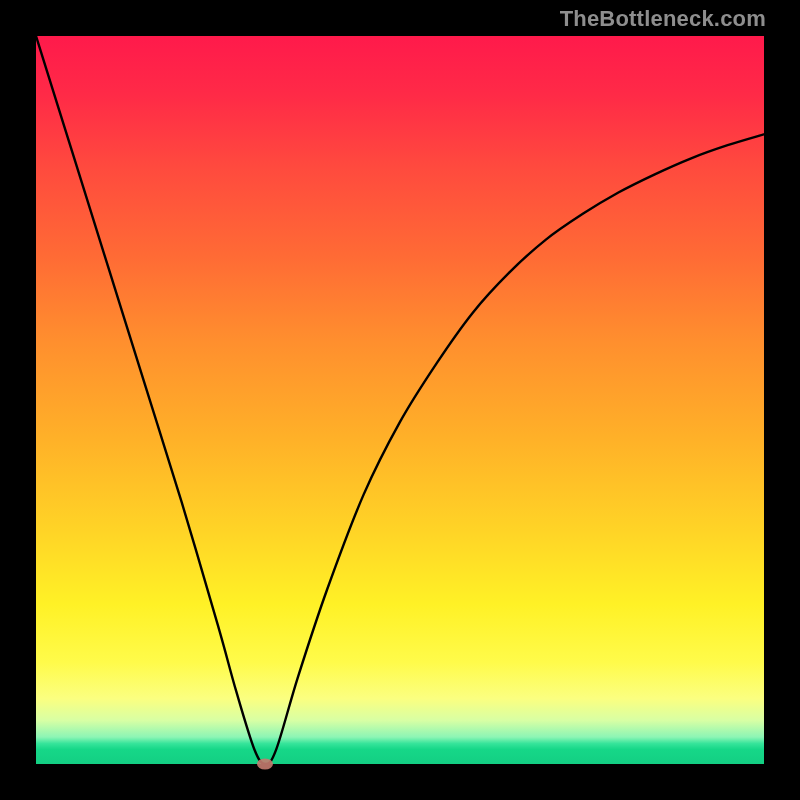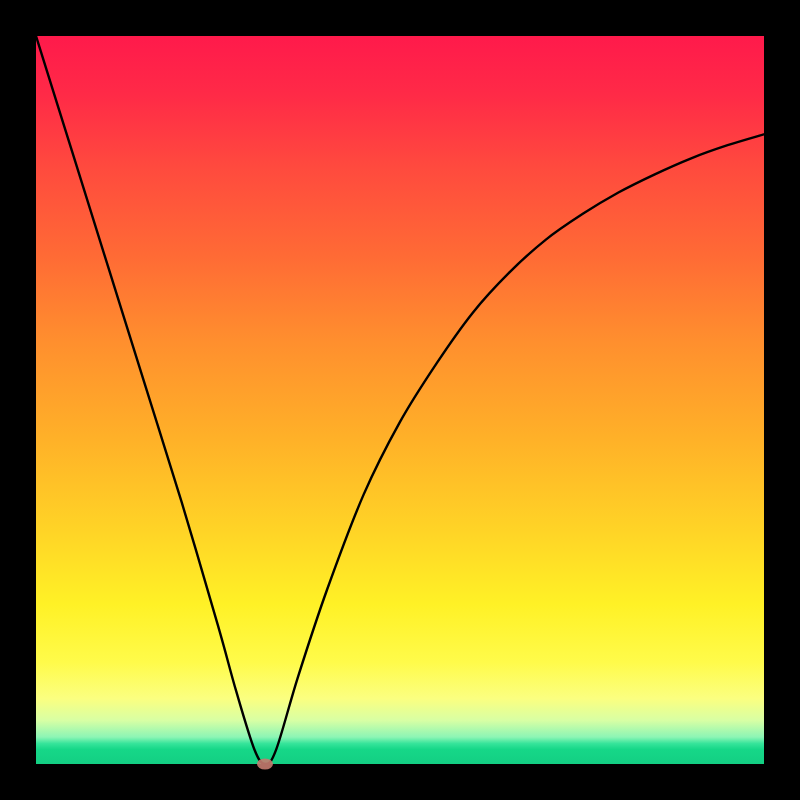--- a/index.html
+++ b/index.html
@@ -72,13 +72,14 @@
 <body>
 <div class="root">
 
   <div class="plot-area">
     <svg id="curve-svg" width="728" height="728" viewBox="0 0 728 728">
       <path id="curve-path" d="M 0.00 0.00 C 6.07 19.41, 24.27 77.65, 36.40 116.48 C 48.53 155.31, 60.67 194.13, 72.80 232.96 C 84.93 271.79, 97.07 310.61, 109.20 349.44 C 121.33 388.27, 133.47 425.88, 145.60 465.92 C 157.73 505.96, 172.90 558.13, 182.00 589.68 C 191.10 621.23, 194.13 634.57, 200.20 655.20 C 206.27 675.83, 213.55 701.31, 218.40 713.44 C 223.25 725.57, 225.68 728.00, 229.32 728.00 C 232.96 728.00, 234.78 728.00, 240.24 713.44 C 245.70 698.88, 253.59 667.33, 262.08 640.64 C 270.57 613.95, 280.28 583.61, 291.20 553.28 C 302.12 522.95, 315.47 486.55, 327.60 458.64 C 339.73 430.73, 351.87 407.68, 364.00 385.84 C 376.13 364.00, 388.27 345.80, 400.40 327.60 C 412.53 309.40, 424.67 291.81, 436.80 276.64 C 448.93 261.47, 461.07 248.73, 473.20 236.60 C 485.33 224.47, 497.47 213.55, 509.60 203.84 C 521.73 194.13, 533.87 186.25, 546.00 178.36 C 558.13 170.47, 570.27 163.19, 582.40 156.52 C 594.53 149.85, 606.67 144.02, 618.80 138.32 C 630.93 132.62, 643.07 127.16, 655.20 122.30 C 667.33 117.45, 679.47 113.20, 691.60 109.20 C 703.73 105.20, 721.93 100.10, 728.00 98.28" stroke="#000000" stroke-width="2.4" fill="none" stroke-linecap="round" stroke-linejoin="round"></path>
     </svg>
     <div id="min-marker" class="min-marker" style="left: 229.32px; top: 728px; background: rgb(196, 123, 111);"></div>
   </div>
 
+  <div class="watermark">TheBottleneck.com</div>
 </div>
 
 </body></html>

